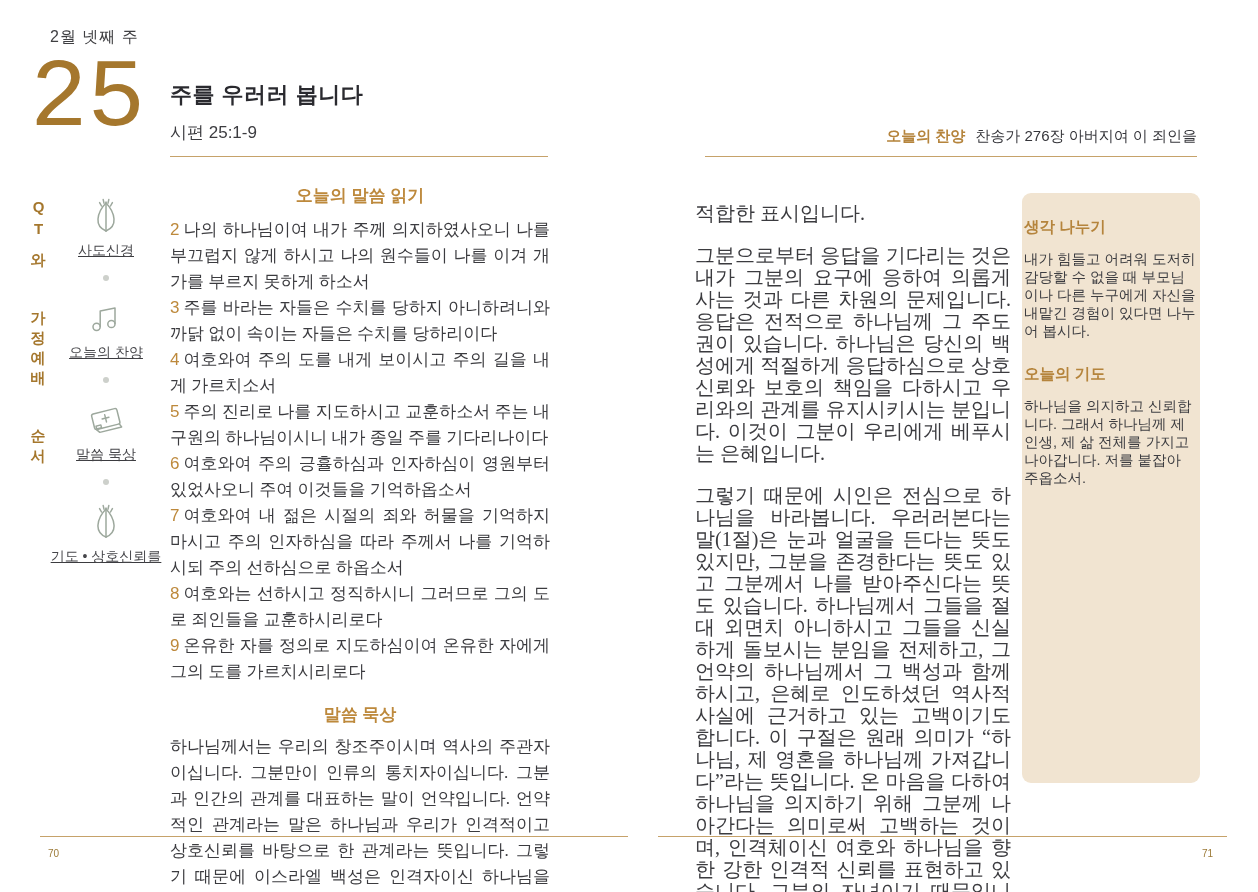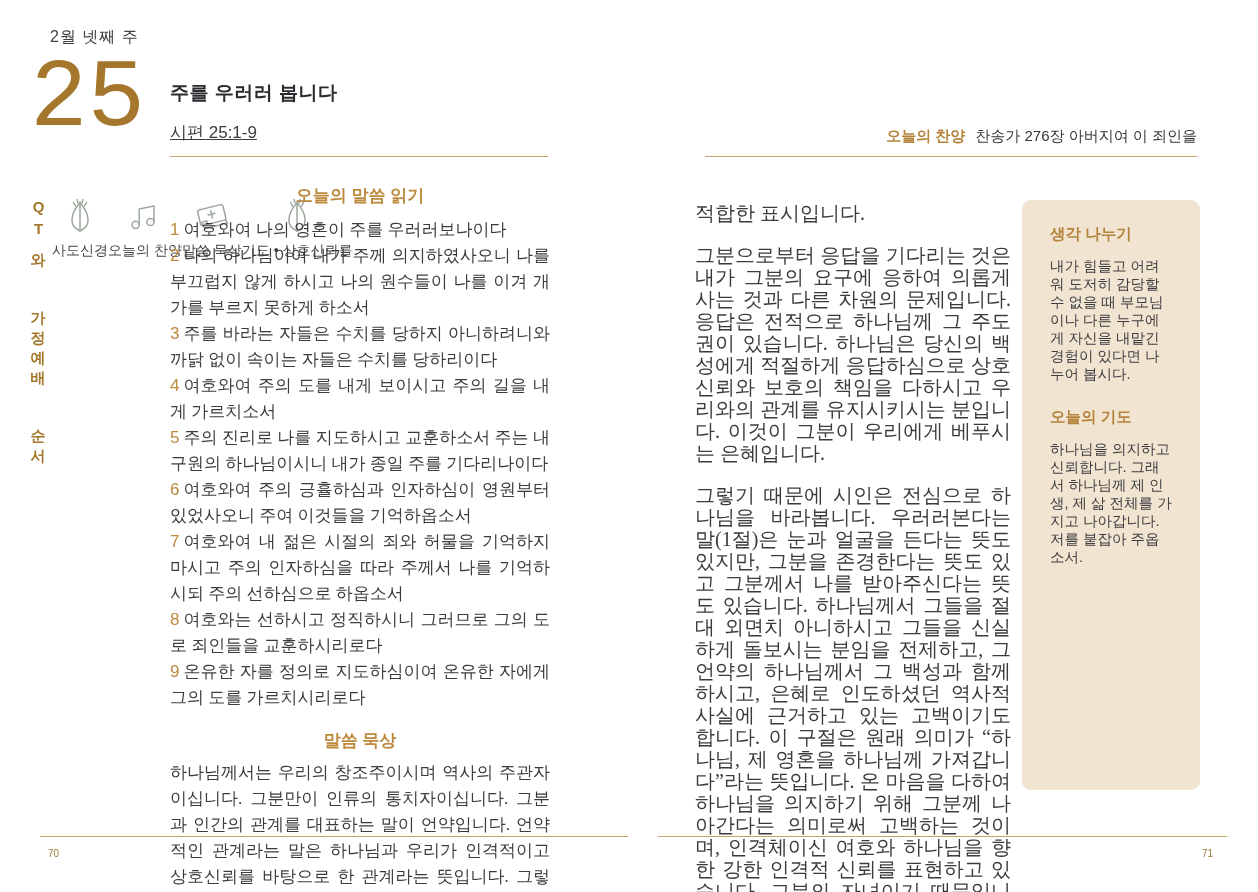--- a/index.html
+++ b/index.html
@@ -5,58 +5,58 @@
   * { margin:0; padding:0; box-sizing:border-box; }
   html,body { width:1258px; height:892px; background:#ffffff; overflow:hidden; }
   body { font-family:"Liberation Sans", sans-serif; color:#3b3b3f; position:relative; }
 
   .abs { position:absolute; }
 
   
   .week-label { left:50px; top:27px; font-size:16px; color:#3f3f42; letter-spacing:1px; }
   .day-number { left:30px; top:50px; font-family:Liberation Mono, monospace; font-size:96px; line-height:1.05;
                 color:#A5772D; font-weight:400; }
-  .page-title { left:170px; top:80px; font-size:19px; font-weight:600; color:#2a2a2f; letter-spacing:.5px; }
-  .scripture-ref { left:170px; top:121px; font-size:17px; color:#3c3c40;text-decoration:underline; }
+  .page-title { left:170px; top:80px; font-size:22px; font-weight:600; color:#2a2a2f; letter-spacing:.5px; }
+  .scripture-ref { left:170px; top:121px; font-size:17px; color:#3c3c40; }
   .rule { border-top:1px solid #C6A26A; height:0; }
   .title-rule { left:170px; top:156px; width:378px; }
 
   
   .hymn-line { left:705px; top:127px; width:492px; text-align:right; font-size:15px; white-space:nowrap; }
   .hymn-label { color:#B5843C; font-weight:700; margin-right:10px; }
   .hymn-value { color:#35353a; }
   .hymn-rule { left:705px; top:156px; width:492px; }
 
   
   .vertical-label { left:28px; top:198px; writing-mode:vertical-rl; text-orientation:upright;
                     color:#A5772D; font-size:15px; font-weight:600; letter-spacing:5px; height:380px; }
   .vertical-label span + span { margin-inline-start:16px; }
 
-  .order-column { left:52px; top:194px; width:108px; display:flex; align-items:center; }
+  .order-column { left:52px; top:194px; width:108px; display:flex; flex-direction:column; align-items:center;text-decoration:underline; }
   .order-step { display:flex; flex-direction:column; align-items:center; }
   .order-step svg { display:block; }
   .order-step-label { margin-top:4px; font-size:14px; color:#46464a; white-space:nowrap; }
   .sep-dot { width:6px; height:6px; border-radius:50%; background:#CDD0CB; margin:15px 0; }
 
   
   .left-column { left:170px; top:184px; width:380px; }
   .section-heading { font-size:17px; font-weight:700; color:#BD893C; margin-bottom:10px;text-align:center; }
   .verse, .body-serif { font-family:"Liberation Serif", serif; font-size:17px; line-height:26px;
                         color:#3b3b3f; text-align:justify; }
   .verse .vnum { color:#BD893C; font-family:"Liberation Sans", sans-serif; padding-right:4px; }
   .meditation-heading { margin-top:18px; margin-bottom:8px; }
 
   
   .right-column { left:695px; top:202px; width:316px; }
   .right-column p { font-family:"Liberation Serif", serif; font-size:20px; line-height:22px;
                     color:#3b3b3f; text-align:justify; margin-bottom:20px; }
 
   
-  .side-box { left:1022px; top:200px; width:178px; height:590px; background:#F1E4D1;
-              border-radius:9px; padding:24px 28px; }
+  .side-box { left:1022px; top:193px; width:178px; height:590px; background:#F1E4D1;
+              border-radius:9px; padding:24px 2px; }
   .box-heading { font-size:15.5px; font-weight:700; color:#B5843C; margin-bottom:12px; }
   .box-body { font-size:14.5px; line-height:18px; color:#3d3d41; }
   .box-heading.prayer { margin-top:24px; }
 
   
   .footer-rule-left  { left:40px;  top:836px; width:588px; }
   .footer-rule-right { left:658px; top:836px; width:569px; }
   .page-num { top:848px; font-size:10px; color:#9C7A37; }
   .page-num-left  { left:48px; }
   .page-num-right { left:1100px; width:113px; text-align:right; }
@@ -137,21 +137,20 @@
           <path d="M24 9.2 L24.8 5.6"></path>
       </g>
     </svg>
     <span class="order-step-label">기도 • 상호신뢰를</span>
   </div>
 </div>
 
 <div class="abs left-column">
   <div class="section-heading">오늘의 말씀 읽기</div>
 
-  <p class="verse"><span class="vnum">1</span><span>여호와여 나의 영혼이 주를 우러러보나이다</span></p>
   <p class="verse"><span class="vnum">2</span><span>나의 하나님이여 내가 주께 의지하였사오니 나를 부끄럽지 않게 하시고 나의 원수들이 나를 이겨 개가를 부르지 못하게 하소서</span></p>
   <p class="verse"><span class="vnum">3</span><span>주를 바라는 자들은 수치를 당하지 아니하려니와 까닭 없이 속이는 자들은 수치를 당하리이다</span></p>
   <p class="verse"><span class="vnum">4</span><span>여호와여 주의 도를 내게 보이시고 주의 길을 내게 가르치소서</span></p>
   <p class="verse"><span class="vnum">5</span><span>주의 진리로 나를 지도하시고 교훈하소서 주는 내 구원의 하나님이시니 내가 종일 주를 기다리나이다</span></p>
   <p class="verse"><span class="vnum">6</span><span>여호와여 주의 긍휼하심과 인자하심이 영원부터 있었사오니 주여 이것들을 기억하옵소서</span></p>
   <p class="verse"><span class="vnum">7</span><span>여호와여 내 젊은 시절의 죄와 허물을 기억하지 마시고 주의 인자하심을 따라 주께서 나를 기억하시되 주의 선하심으로 하옵소서</span></p>
   <p class="verse"><span class="vnum">8</span><span>여호와는 선하시고 정직하시니 그러므로 그의 도로 죄인들을 교훈하시리로다</span></p>
   <p class="verse"><span class="vnum">9</span><span>온유한 자를 정의로 지도하심이여 온유한 자에게 그의 도를 가르치시리로다</span></p>
 
   <div class="section-heading meditation-heading">말씀 묵상</div>

